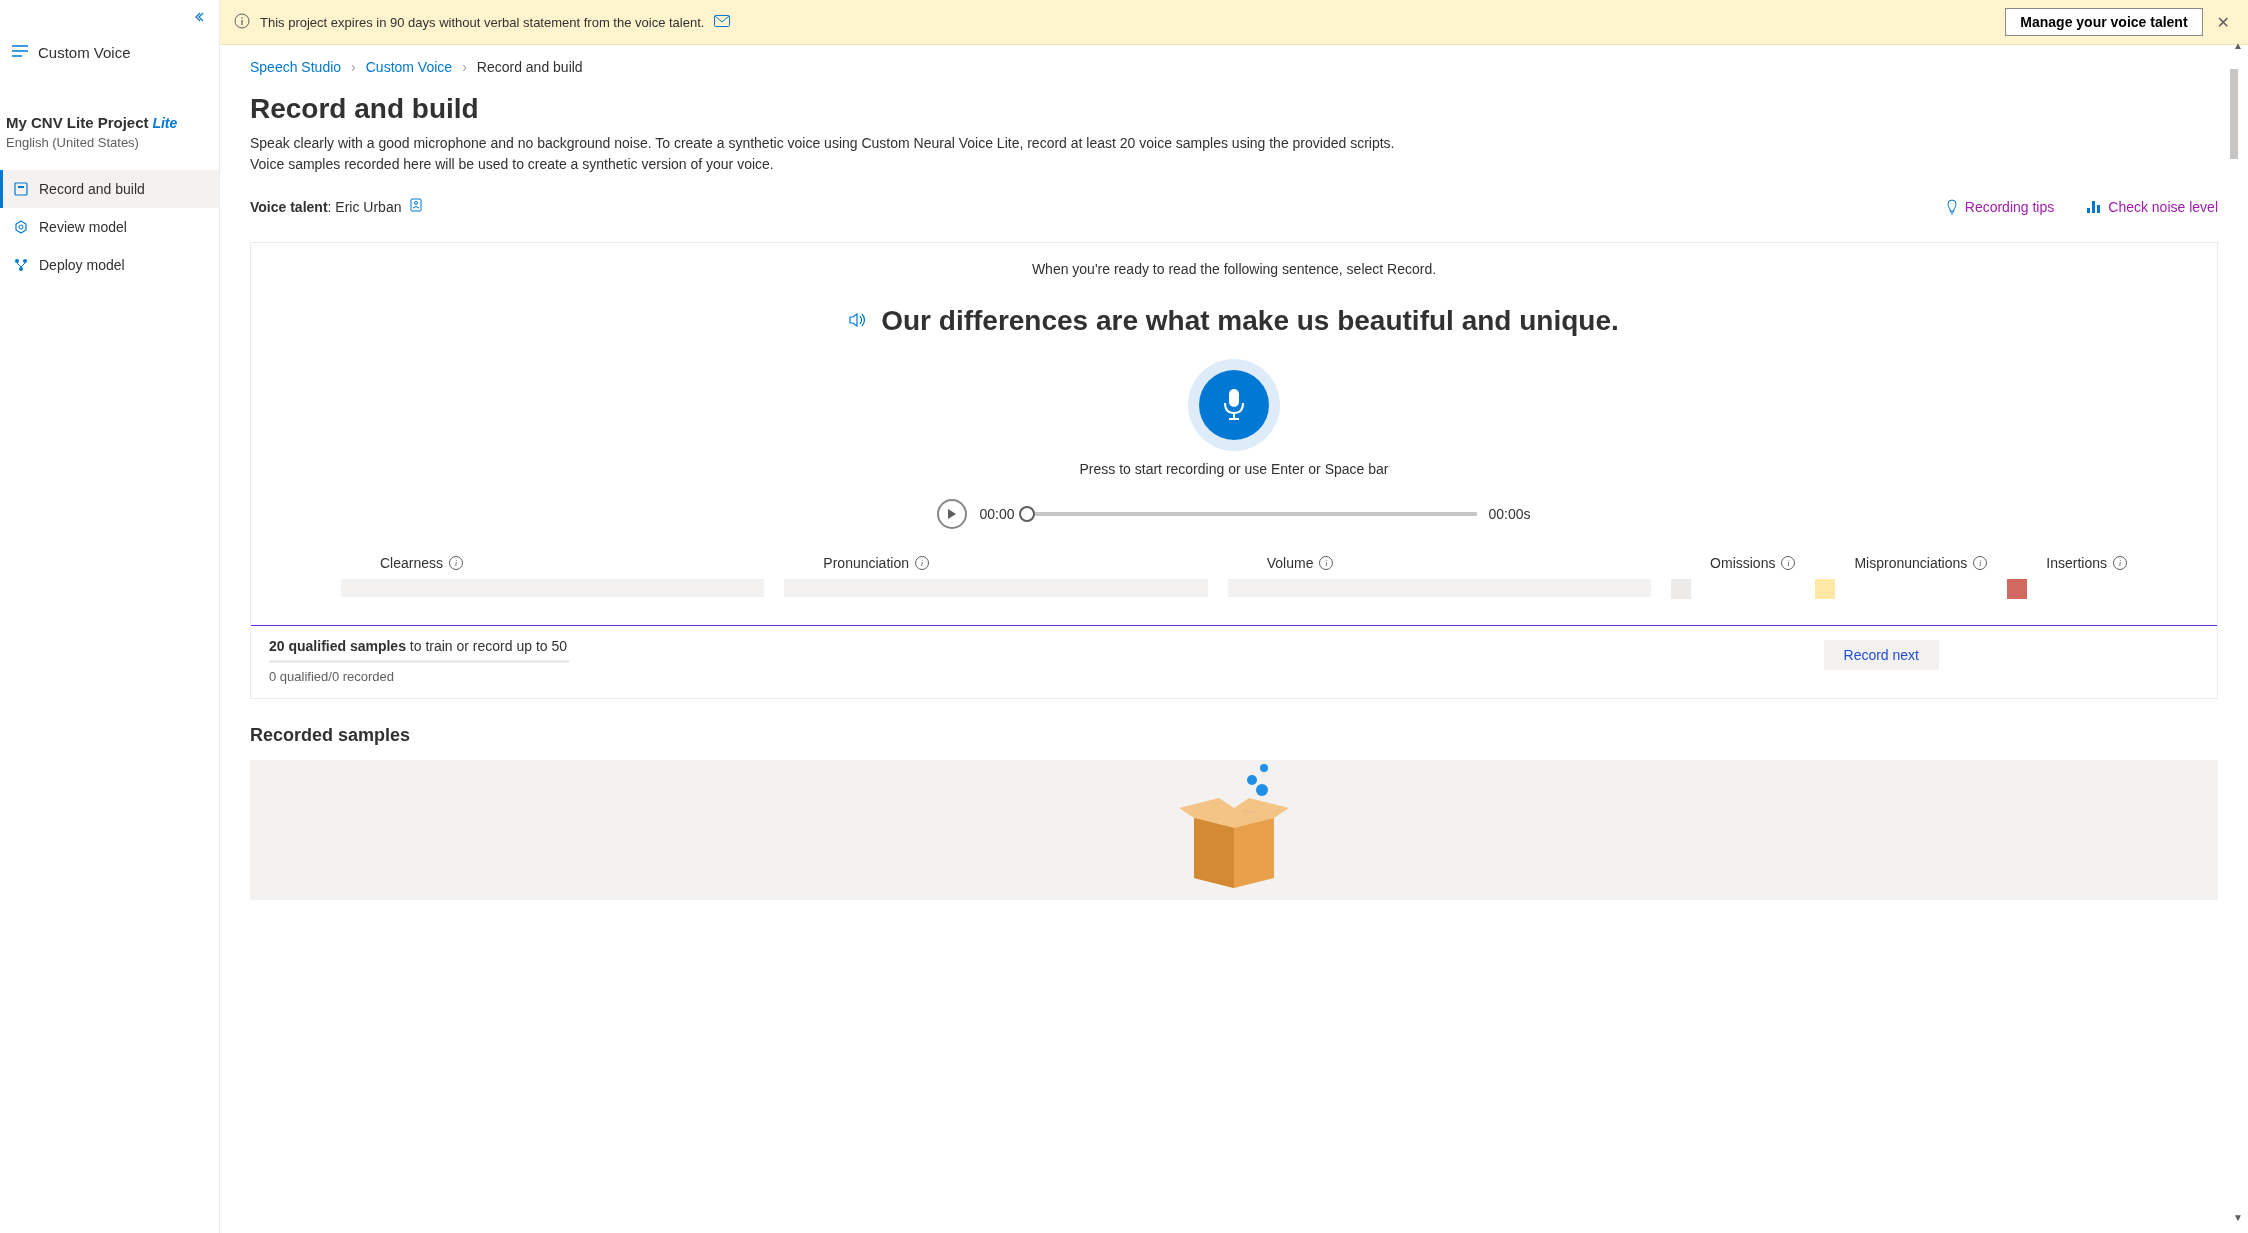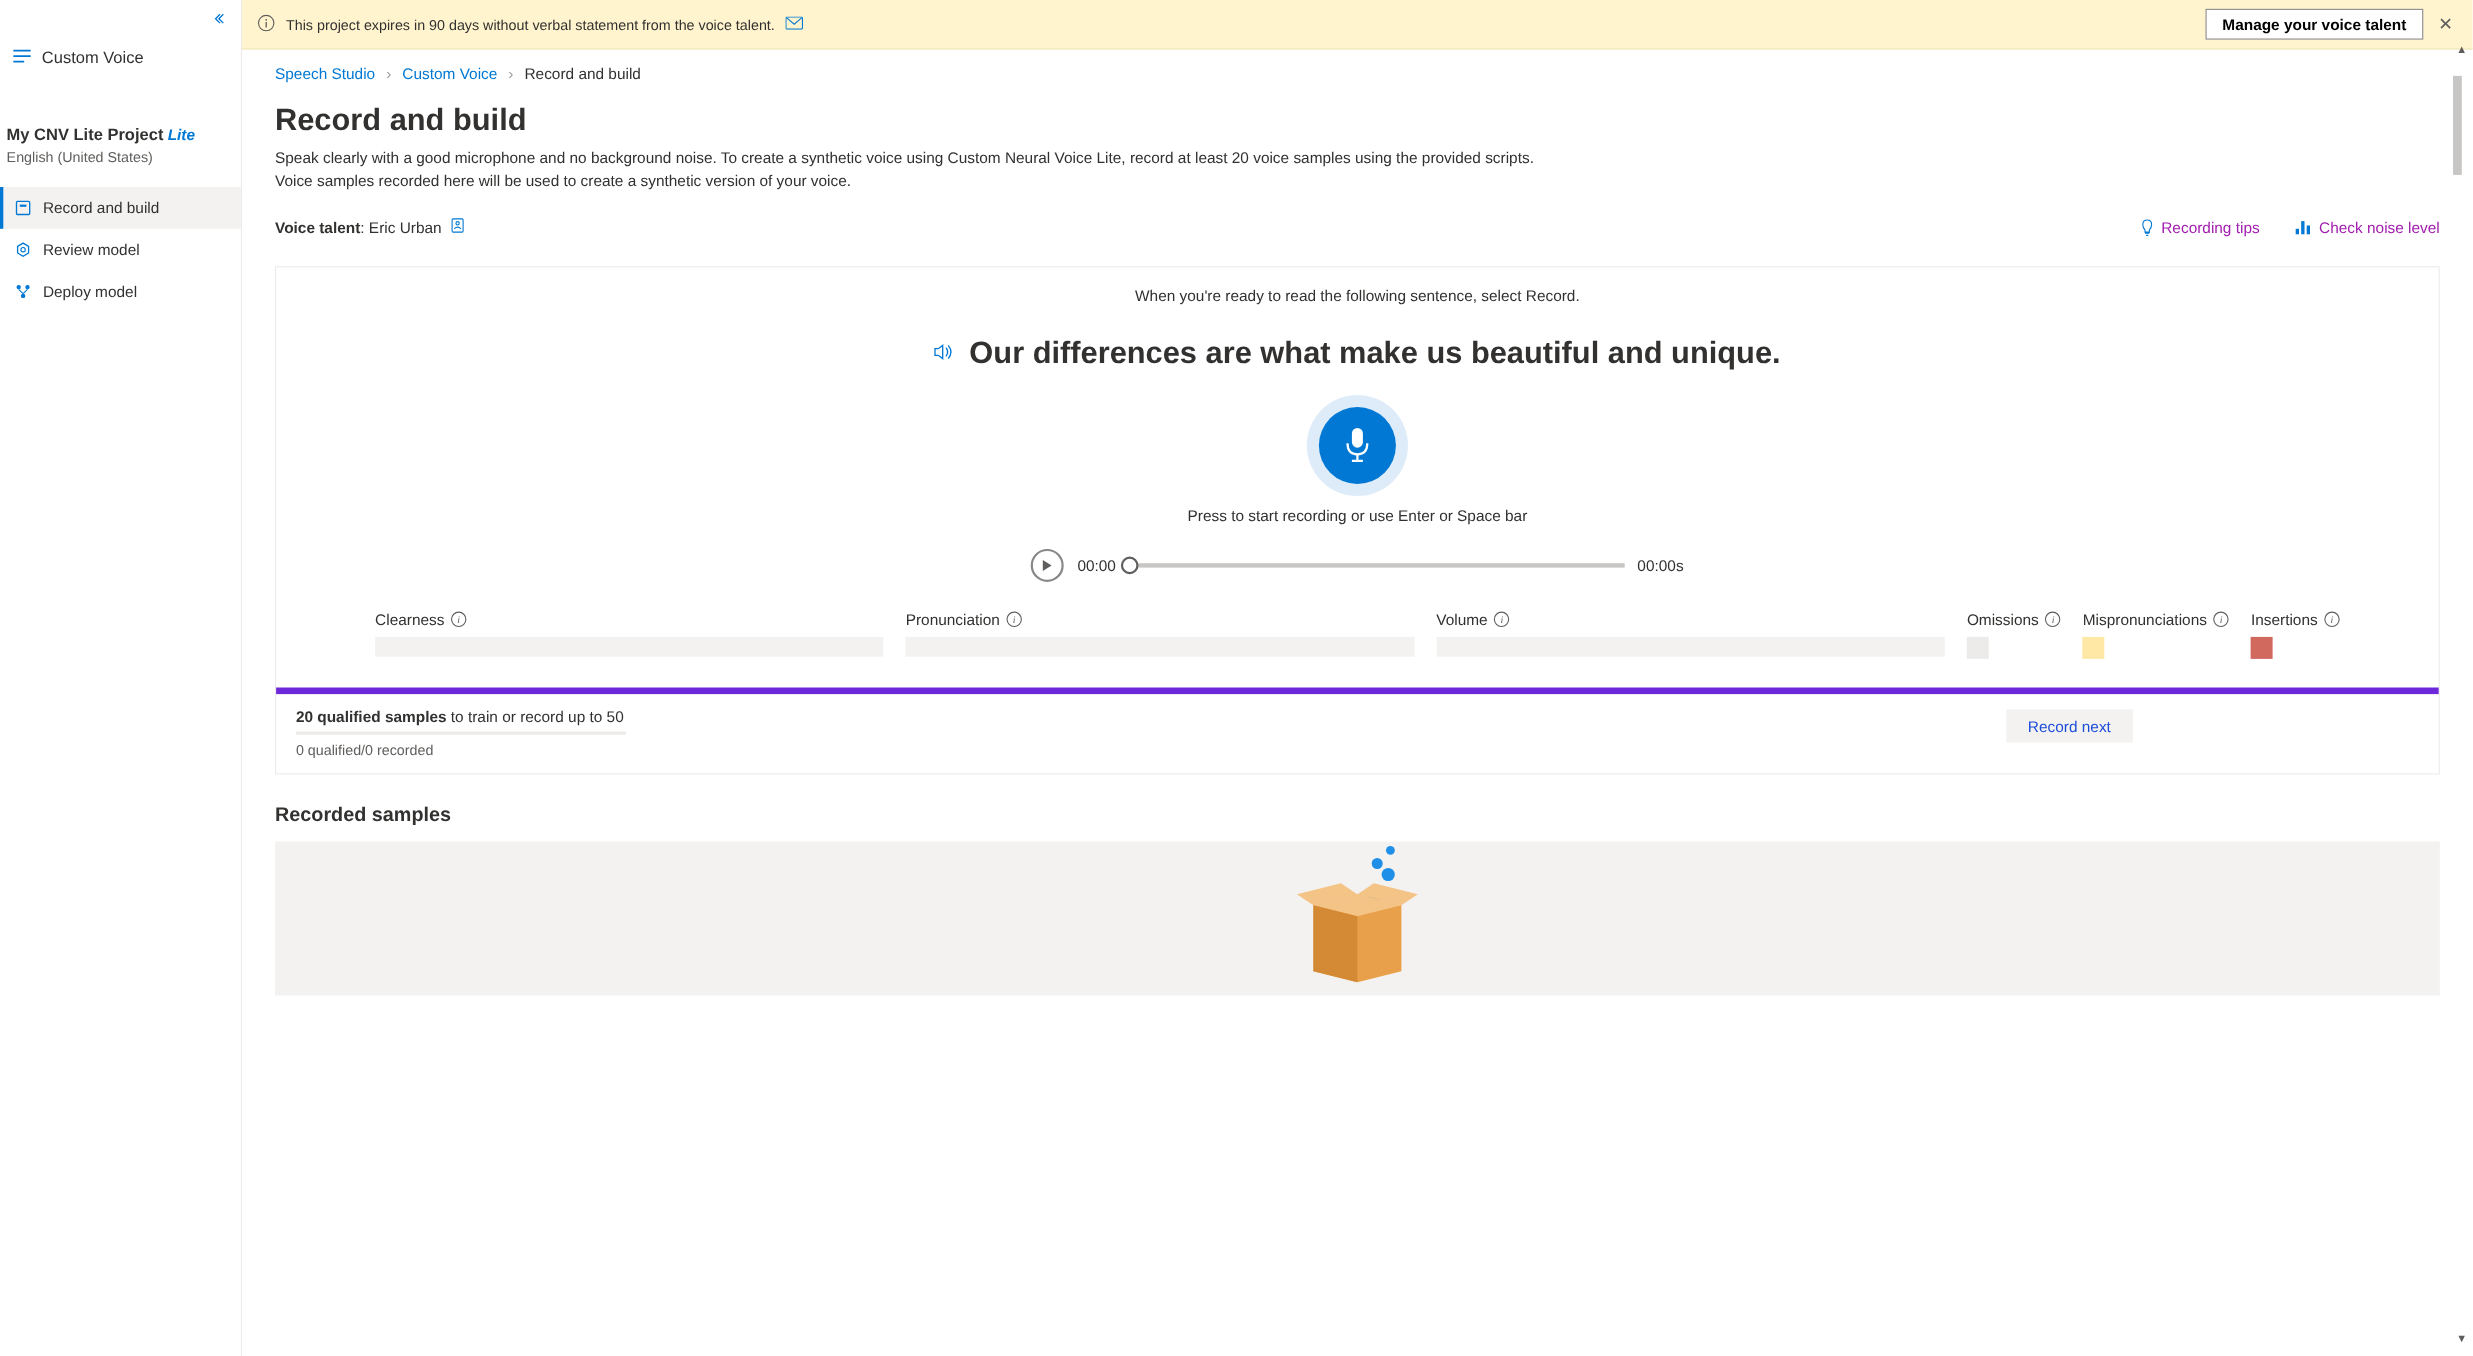--- a/index.html
+++ b/index.html
@@ -68,29 +68,29 @@
 
 .player-row { display: flex; align-items: center; justify-content: center; gap: 12px; margin-bottom: 26px; }
 .play-btn { width: 30px; height: 30px; border: 2px solid #8a8886; border-radius: 50%; display: flex; align-items: center; justify-content: center; cursor: pointer; color: #605e5c; }
 .time-label { font-size: 14px; color: #323130; }
 .track { width: 450px; height: 4px; background: #c8c6c4; position: relative; }
 .track-handle { position: absolute; left: -8px; top: -6px; width: 16px; height: 16px; border-radius: 50%; background: #fff; border: 2px solid #605e5c; }
 
 .metrics-row { display: flex; gap: 20px; padding: 0 60px; }
 .metric { flex: 1; text-align: left; }
 .metric.small { flex: 0 0 auto; }
-.metric-label { font-size: 14px; color: #323130; display: flex; align-items: center; gap: 6px; margin-bottom: 8px; }
+.metric-label { font-size: 14px; color: #323130; display: flex; align-items: center; gap: 6px; margin-bottom: 8px; margin-left: 39px; }
 .info-icon { width: 14px; height: 14px; border: 1px solid #605e5c; border-radius: 50%; display: inline-flex; align-items: center; justify-content: center; font-size: 9px; color: #605e5c; font-style: italic; font-family: serif; }
 .metric-bar { height: 18px; background: #f3f2f1; width: 100%; }
 .metric-swatch { width: 20px; height: 20px; }
 .sw-gray { background: #edebe9; }
 .sw-yellow { background: #ffe8a6; }
 .sw-red { background: #d1695f; }
 
-.card-bottom { border-top: 6px solid #6d28d9; padding: 12px 18px 14px 18px; display: flex; align-items: flex-start; }
+.card-bottom { border-top: 1px solid #6d28d9; padding: 12px 18px 14px 18px; display: flex; align-items: flex-start; }
 .sample-info { }
 .sample-line1 { font-size: 14px; }
 .sample-count { font-weight: 600; }
 .progress-track { width: 300px; height: 3px; background: #edebe9; margin: 6px 0 6px 0; }
 .sample-line2 { font-size: 13px; color: #605e5c; }
 .bottom-spacer { flex: 1; }
 .record-next-btn { background: #f3f2f1; color: #1d4ed8; border: none; padding: 7px 20px; font-size: 14px; cursor: not-allowed; margin-right: 260px; margin-top: 2px; }
 
 .section-title { font-size: 18px; font-weight: 600; margin: 26px 0 14px 0; }
 .empty-box { background: #f3f2f1; height: 140px; display: flex; align-items: flex-start; justify-content: center; padding-top: 0; overflow: hidden; }

